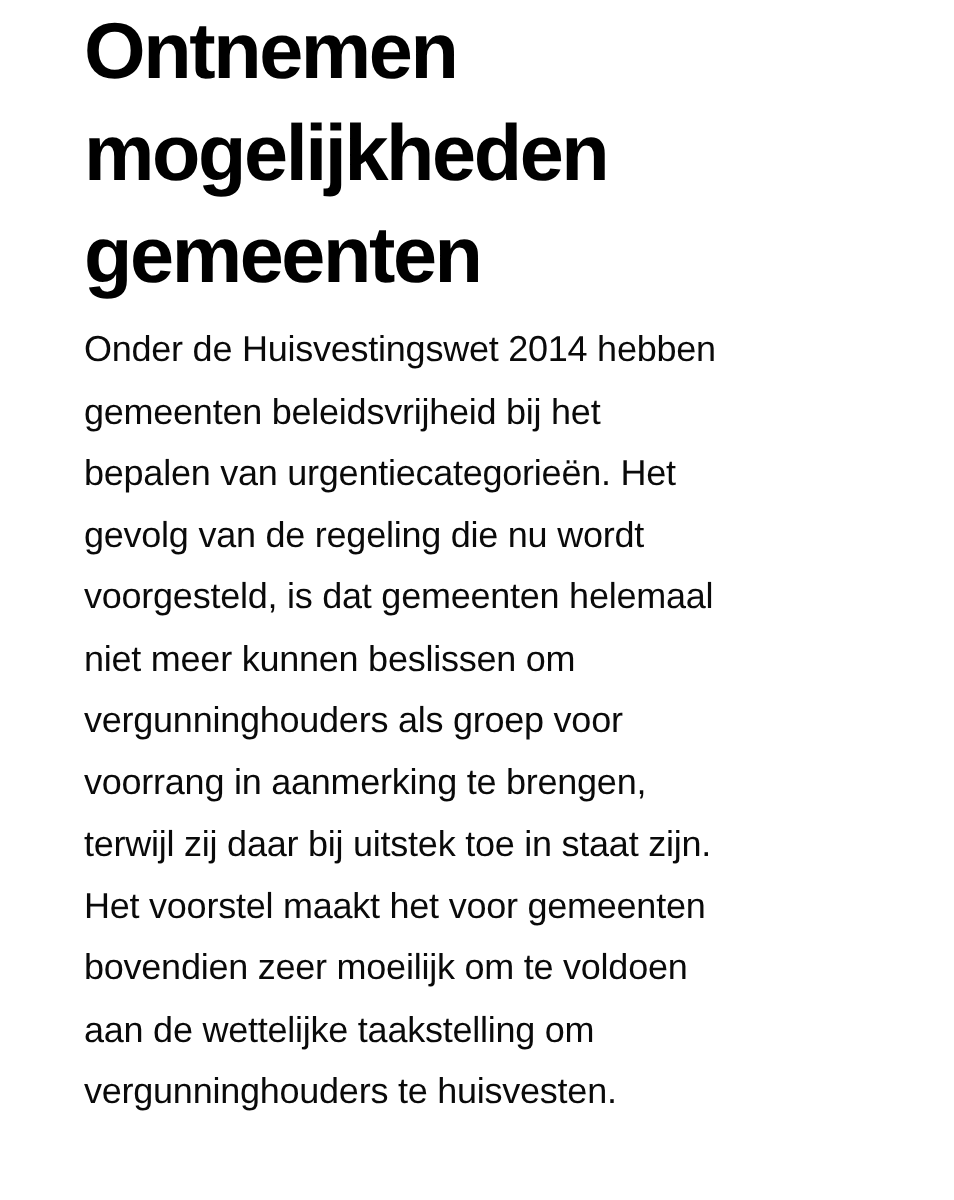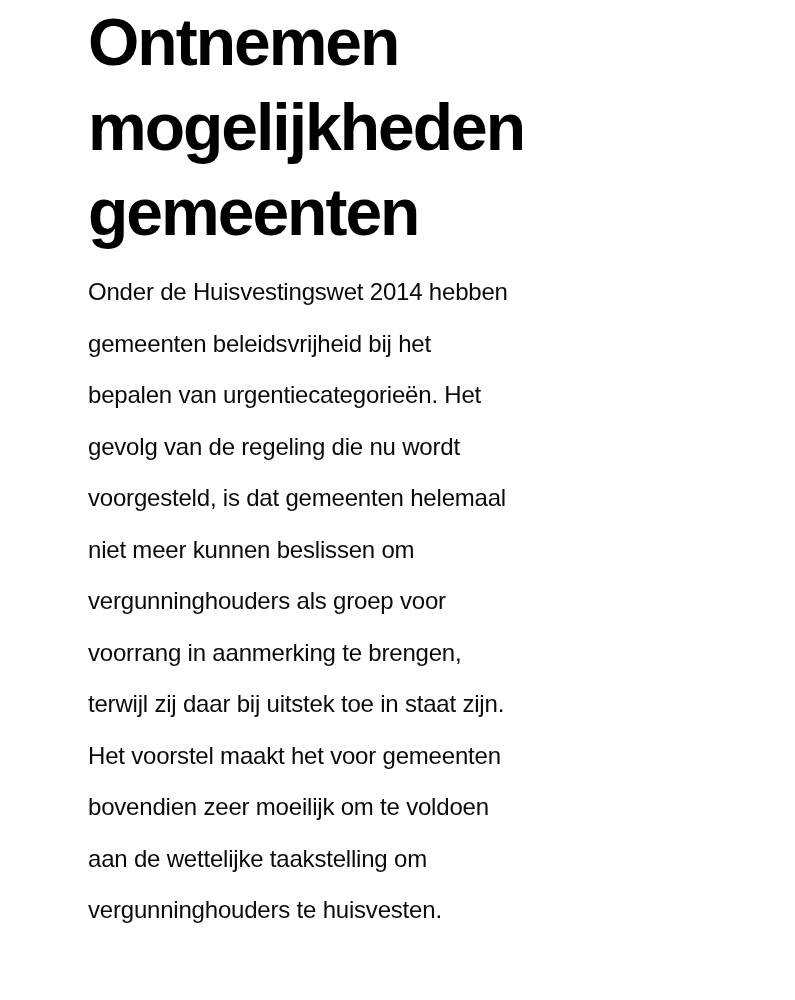--- a/index.html
+++ b/index.html
@@ -8,39 +8,39 @@
     width: 795px;
     height: 1000px;
     background: #ffffff;
     overflow: hidden;
   }
 
   .page {
     width: 665px;
     height: 1000px;
     background: #ffffff;
-    padding: 0 40px 0 88px;
+    padding: 0 40px 0 70px;
     color: #000000;
   }
 
   .article-title {
     font-family: "Liberation Sans", sans-serif;
     font-weight: 700;
     font-size: 66px;
     line-height: 85px;
     letter-spacing: -2px;
     color: #000000;
     white-space: pre-line;
   }
 
   .article-body {
     margin-top: 11px;
     font-family: "Liberation Sans", sans-serif;
     font-weight: 400;
-    font-size: 24px;
+    font-size: 30px;
     line-height: 51.5px;
     letter-spacing: -0.2px;
     color: #0a0a0a;
     white-space: pre-line;
   }
 </style>
 </head>
 <body>
 
 <main class="page">

